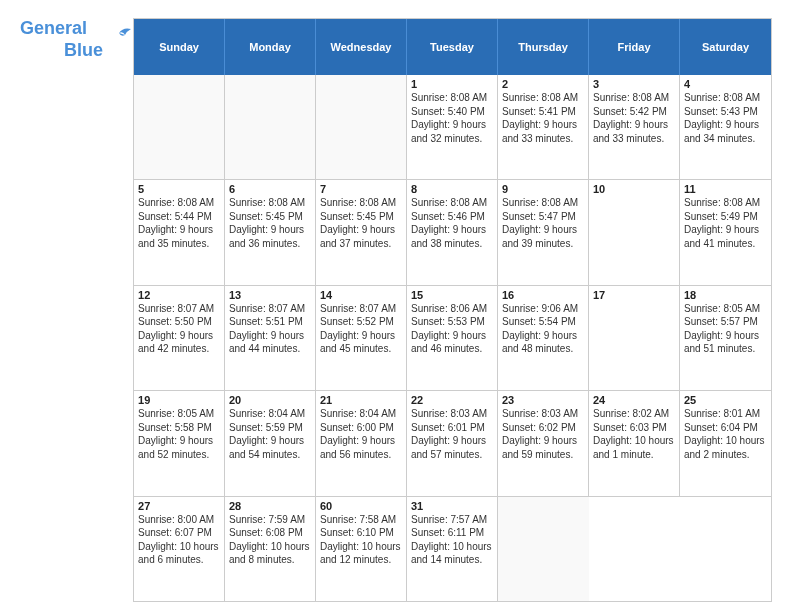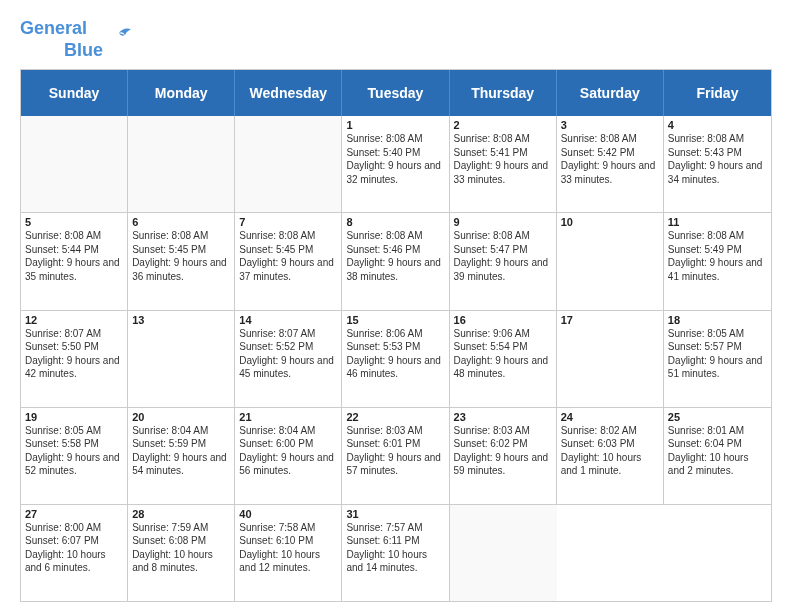--- a/index.html
+++ b/index.html
@@ -8,21 +8,21 @@
       background: #fff;
       width: 792px;
       height: 612px;
       overflow: hidden;
     }
     .page {
       width: 792px;
       height: 612px;
       padding: 18px 20px 10px 20px;
       display: flex;
-      flex-direction: column;
+      flex-direction: row;
     }
     .header {
       display: flex;
       justify-content: space-between;
       align-items: flex-start;
       margin-bottom: 8px;
     }
     .logo {
       display: flex;
       flex-direction: column;
@@ -55,23 +55,23 @@
       flex-direction: column;
       border: 1px solid #ccc;
     }
     .cal-header {
       display: grid;
       grid-template-columns: repeat(7, 1fr);
       background: #2a6db5;
     }
     .cal-header-cell {
       color: #fff;
-      font-size: 14px;
+      font-size: 11px;
       font-weight: bold;
-      padding: 15px 4px;
+      padding: 22px 4px;
       text-align: center;
       border-right: 1px solid #4a8dd5;
     }
     .cal-header-cell:last-child { border-right: none; }
     .cal-body {
       flex: 1;
       display: flex;
       flex-direction: column;
     }
     .cal-row {
@@ -128,22 +128,22 @@
     </div>
   </div>
 
   <div class="calendar">
     <div class="cal-header">
     <div class="cal-header-cell">Sunday</div>
         <div class="cal-header-cell">Monday</div>
         <div class="cal-header-cell">Wednesday</div>
         <div class="cal-header-cell">Tuesday</div>
         <div class="cal-header-cell">Thursday</div>
+        <div class="cal-header-cell">Friday</div>
         <div class="cal-header-cell">Saturday</div>
-        <div class="cal-header-cell">Friday</div>
       </div>
     <div class="cal-body">
     <div class="cal-row">
           <div class="cal-cell empty"></div>
           <div class="cal-cell empty"></div>
           <div class="cal-cell empty"></div>
           <div class="cal-cell">
             <div class="day-num">1</div>
             <div class="cell-text">Sunrise: 8:08 AM
 Sunset: 5:40 PM
@@ -211,20 +211,23 @@
         </div>
         <div class="cal-row">
           <div class="cal-cell">
             <div class="day-num">12</div>
             <div class="cell-text">Sunrise: 8:07 AM
 Sunset: 5:50 PM
 Daylight: 9 hours and 42 minutes.</div>
           </div>
           <div class="cal-cell">
             <div class="day-num">13</div>
+            <div class="cell-text">Sunrise: 8:07 AM
+Sunset: 5:51 PM
+Daylight: 9 hours and 44 minutes.</div>
           </div>
           <div class="cal-cell">
             <div class="day-num">14</div>
             <div class="cell-text">Sunrise: 8:07 AM
 Sunset: 5:52 PM
 Daylight: 9 hours and 45 minutes.</div>
           </div>
           <div class="cal-cell">
             <div class="day-num">15</div>
             <div class="cell-text">Sunrise: 8:06 AM
@@ -298,21 +301,21 @@
 Sunset: 6:07 PM
 Daylight: 10 hours and 6 minutes.</div>
           </div>
           <div class="cal-cell">
             <div class="day-num">28</div>
             <div class="cell-text">Sunrise: 7:59 AM
 Sunset: 6:08 PM
 Daylight: 10 hours and 8 minutes.</div>
           </div>
           <div class="cal-cell">
-            <div class="day-num">40</div>
+            <div class="day-num">60</div>
             <div class="cell-text">Sunrise: 7:58 AM
 Sunset: 6:10 PM
 Daylight: 10 hours and 12 minutes.</div>
           </div>
           <div class="cal-cell">
             <div class="day-num">31</div>
             <div class="cell-text">Sunrise: 7:57 AM
 Sunset: 6:11 PM
 Daylight: 10 hours and 14 minutes.</div>
           </div>

